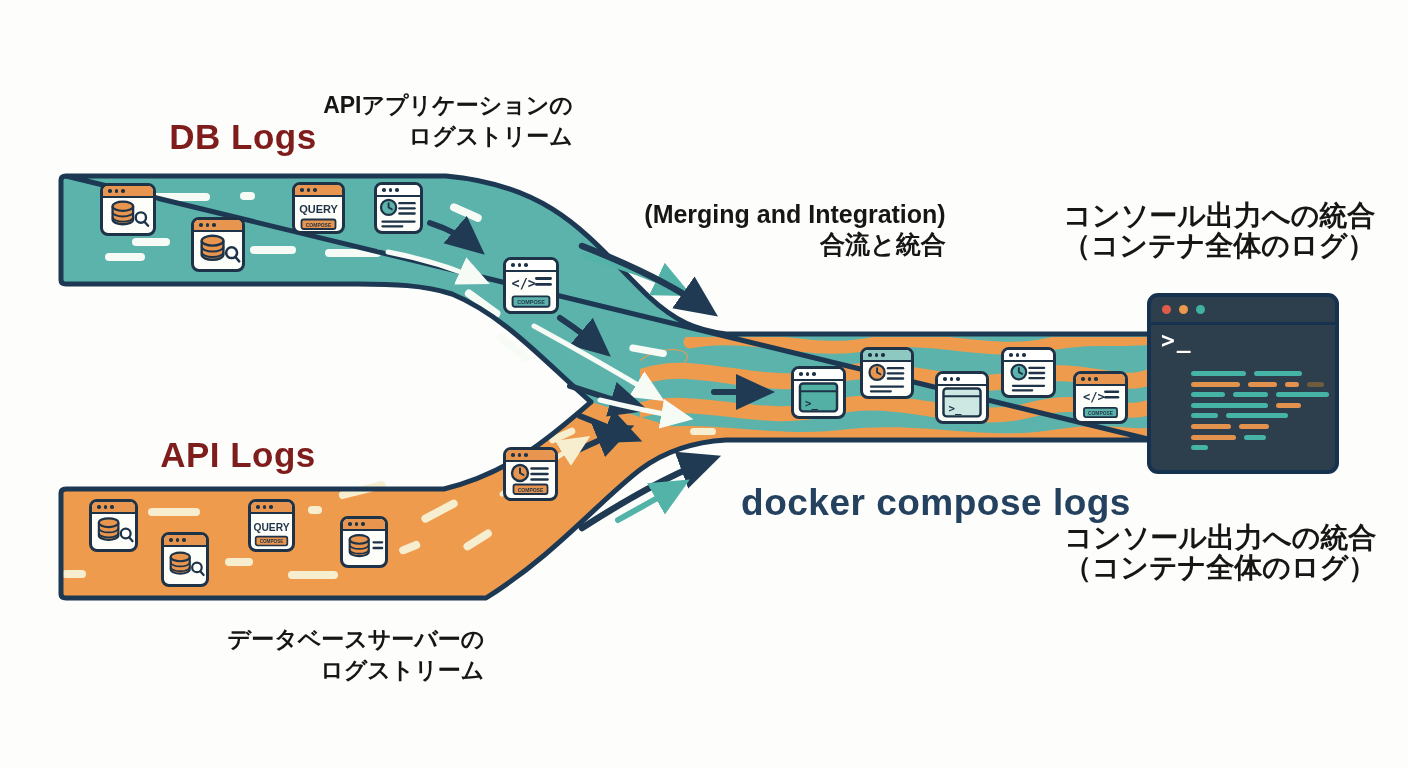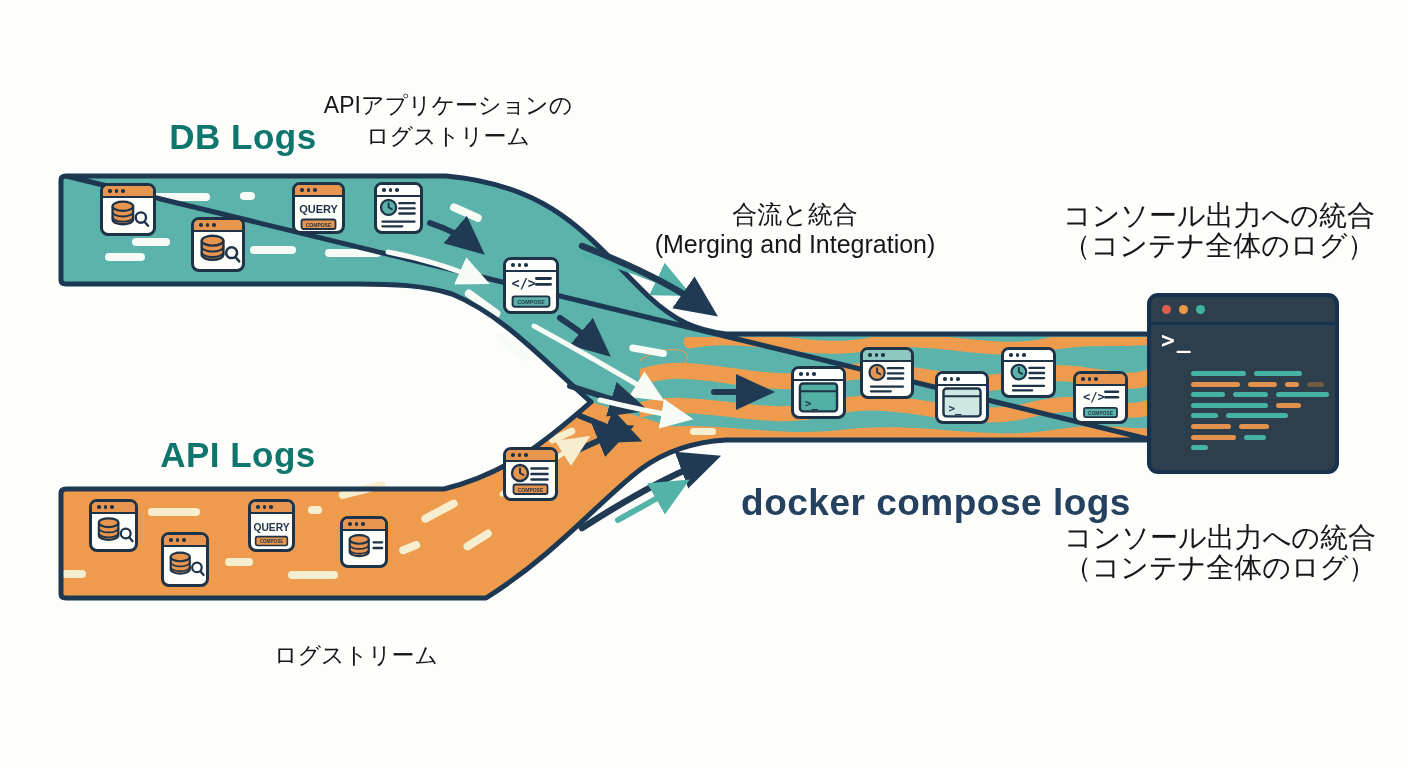--- a/index.html
+++ b/index.html
@@ -1,22 +1,22 @@
 <!DOCTYPE html>
 <html><head>
 <meta charset="utf-8">
 <style>
   html,body{margin:0;padding:0;background:#fdfdfb;}
   body{width:1408px;height:768px;position:relative;overflow:hidden;
        font-family:"Liberation Sans","DejaVu Sans",sans-serif;}
   #scene{position:absolute;left:0;top:0;width:1408px;height:768px;}
   svg text{user-select:none;}
   .lbl{position:absolute;transform:translate(-50%,-50%);text-align:center;white-space:nowrap;}
-  .lbl-navy{color:#0f766e;font-size:35px;font-weight:600;letter-spacing:0.5px;}
-  .lbl-black{color:#161616;font-weight:400;}
+  .lbl-navy{color:#7f1d1d;font-size:35px;font-weight:600;letter-spacing:0.5px;}
+  .lbl-black{color:#161616;font-weight:700;text-align:right;}
   .lbl-docker{color:#24415f;font-size:37px;font-weight:600;letter-spacing:0.5px;}
   .jp-sm{font-size:23px;line-height:31px;}
   .jp-merge{font-size:25px;line-height:30px;}
   .jp-console{font-size:28px;line-height:30px;}
   
   .win{position:absolute;background:#fdfdfa;border:3px solid #1e3348;border-radius:8px;
        box-sizing:border-box;overflow:hidden;z-index:3;}
   .win-hdr{height:12px;border-bottom:2.5px solid #1e3348;display:flex;align-items:center;
            gap:3px;padding-left:5px;box-sizing:border-box;}
   .win-hdr .dot{width:3.5px;height:3.5px;border-radius:50%;background:#1e3348;flex:0 0 auto;}
@@ -132,39 +132,40 @@
 </svg>
 
 <div class="lbl lbl-navy" style="left:243px;top:137px;">DB Logs</div>
 
 <div class="lbl lbl-black jp-sm" style="left:448px;top:121px;">
   <div>APIアプリケーションの</div>
   <div>ログストリーム</div>
 </div>
 
 <div class="lbl lbl-black jp-merge" style="left:795px;top:229px;">
+  <div>(Merging and Integration)</div>
   <div>合流と統合</div>
-  <div>(Merging and Integration)</div>
 </div>
 
 <div class="lbl lbl-black jp-console" style="left:1219px;top:231px;">
   <div>コンソール出力への統合</div>
   <div>（コンテナ全体のログ）</div>
 </div>
 
 <div class="lbl lbl-navy" style="left:238px;top:455px;">API Logs</div>
 
 <div class="lbl lbl-docker" style="left:936px;top:503px;">docker compose logs</div>
 
 <div class="lbl lbl-black jp-console" style="left:1220px;top:553px;">
   <div>コンソール出力への統合</div>
   <div>（コンテナ全体のログ）</div>
 </div>
 
 <div class="lbl lbl-black jp-sm" style="left:356px;top:655px;">
+  <div>データベースサーバーの</div>
   <div>ログストリーム</div>
 </div>
 
 <div id="console-win">
   <div id="console-hdr">
     <span class="cdot" style="background: rgb(223, 92, 74);"></span>
     <span class="cdot" style="background: rgb(234, 154, 74);"></span>
     <span class="cdot" style="background: rgb(65, 178, 160);"></span>
   </div>
   <div id="console-prompt">&gt;_</div>

